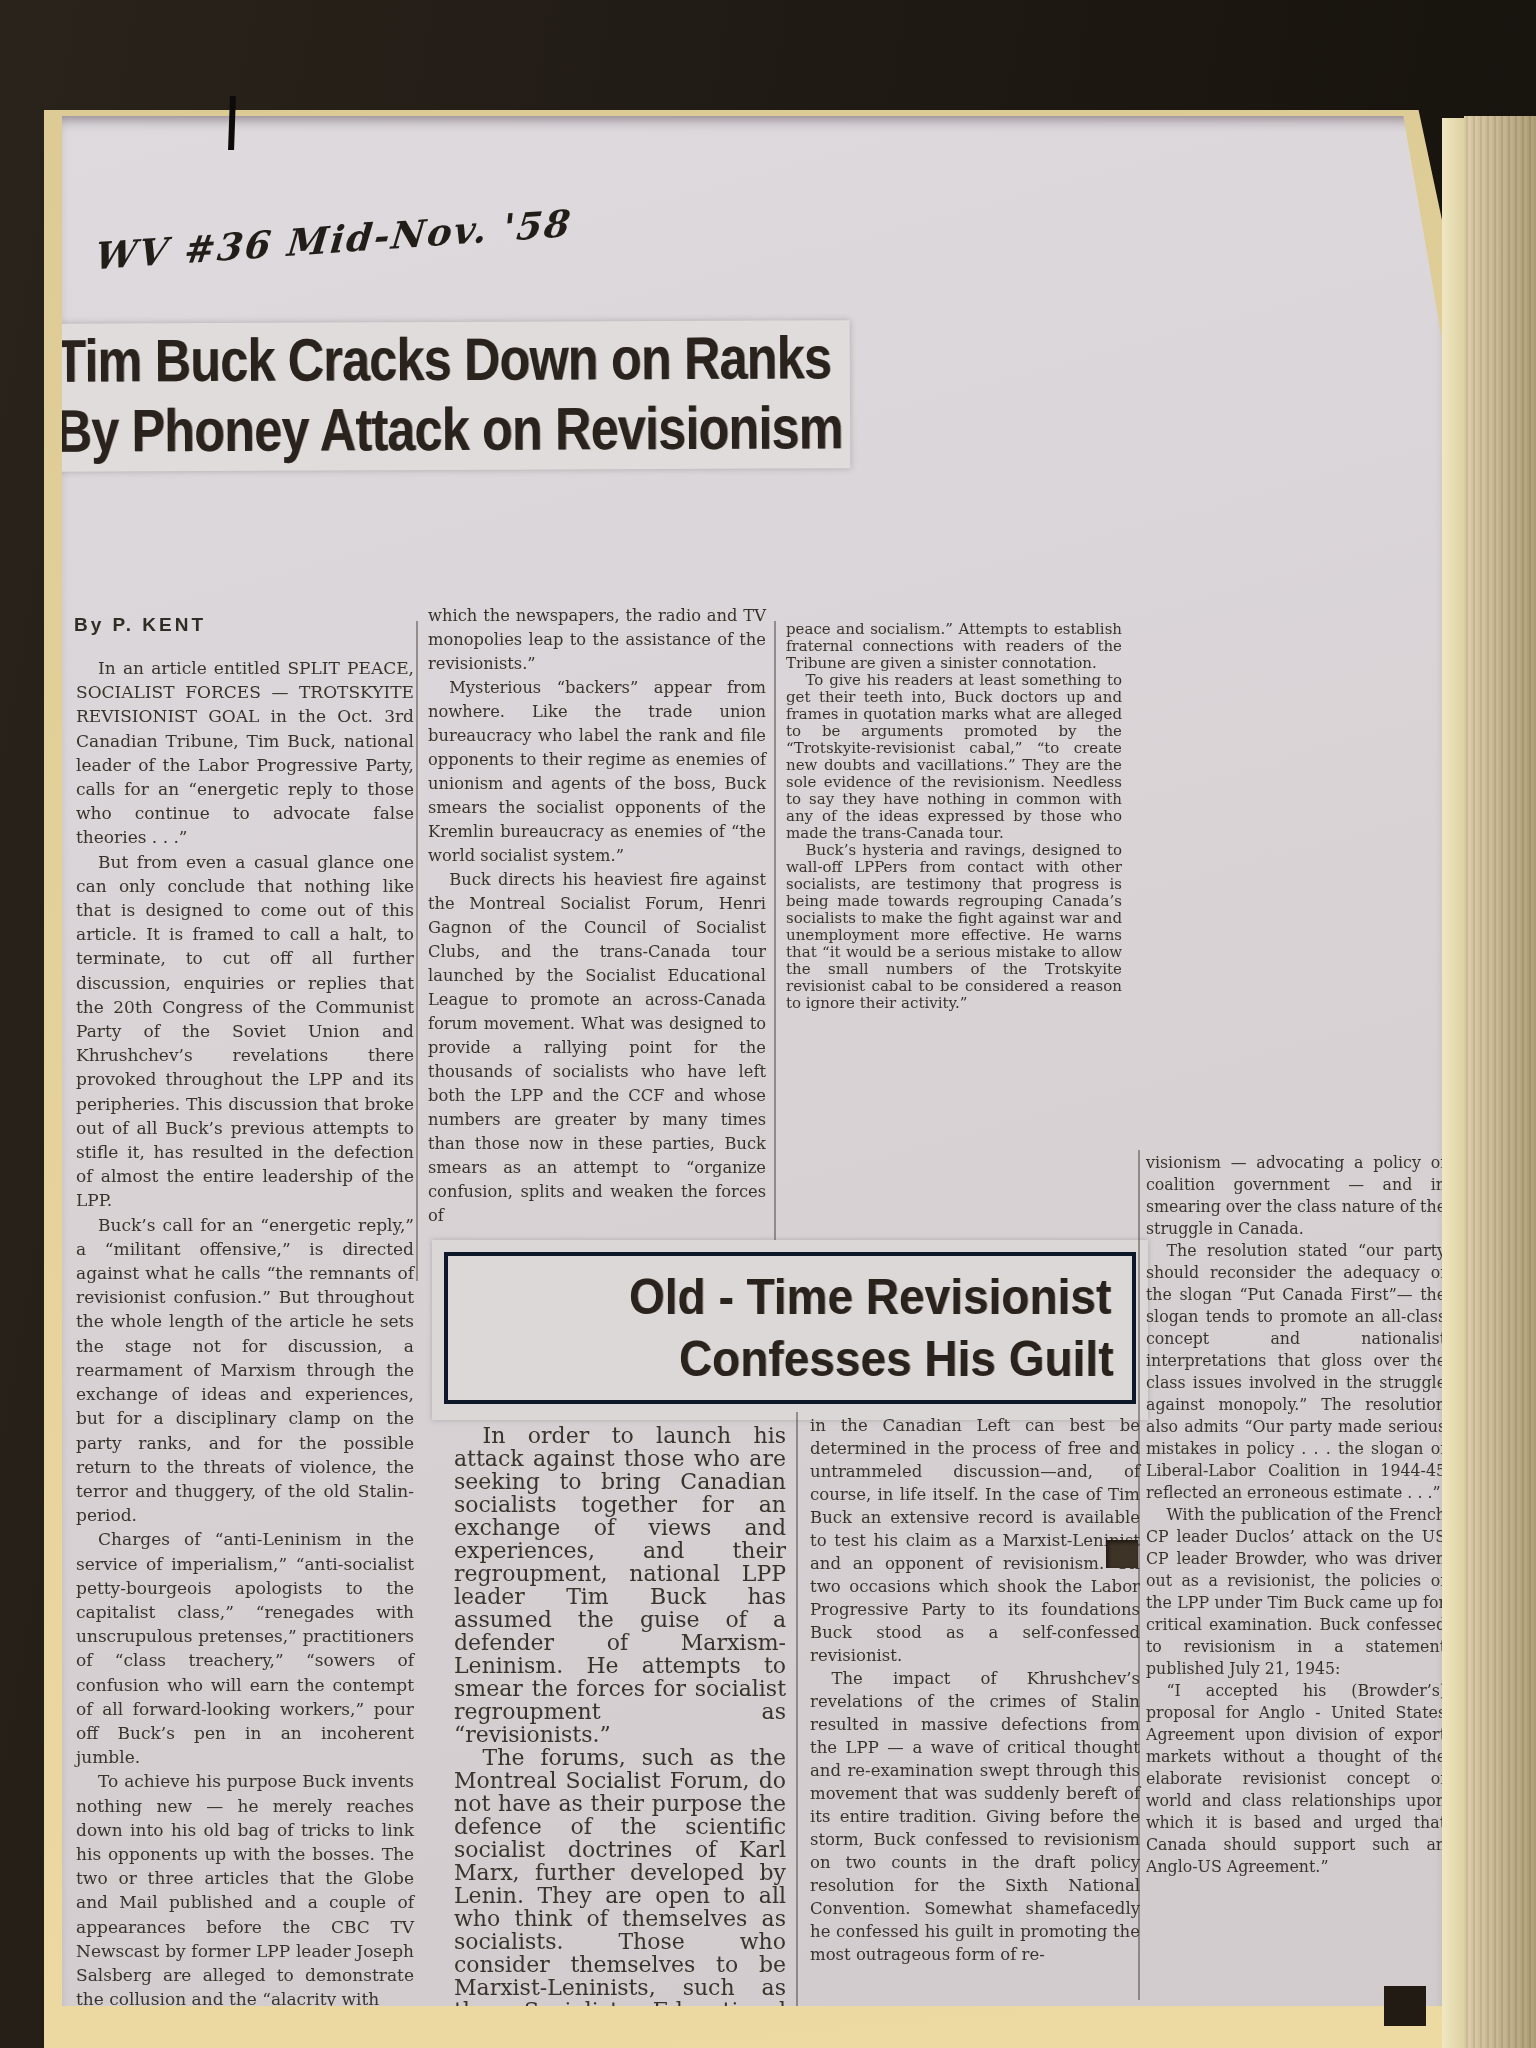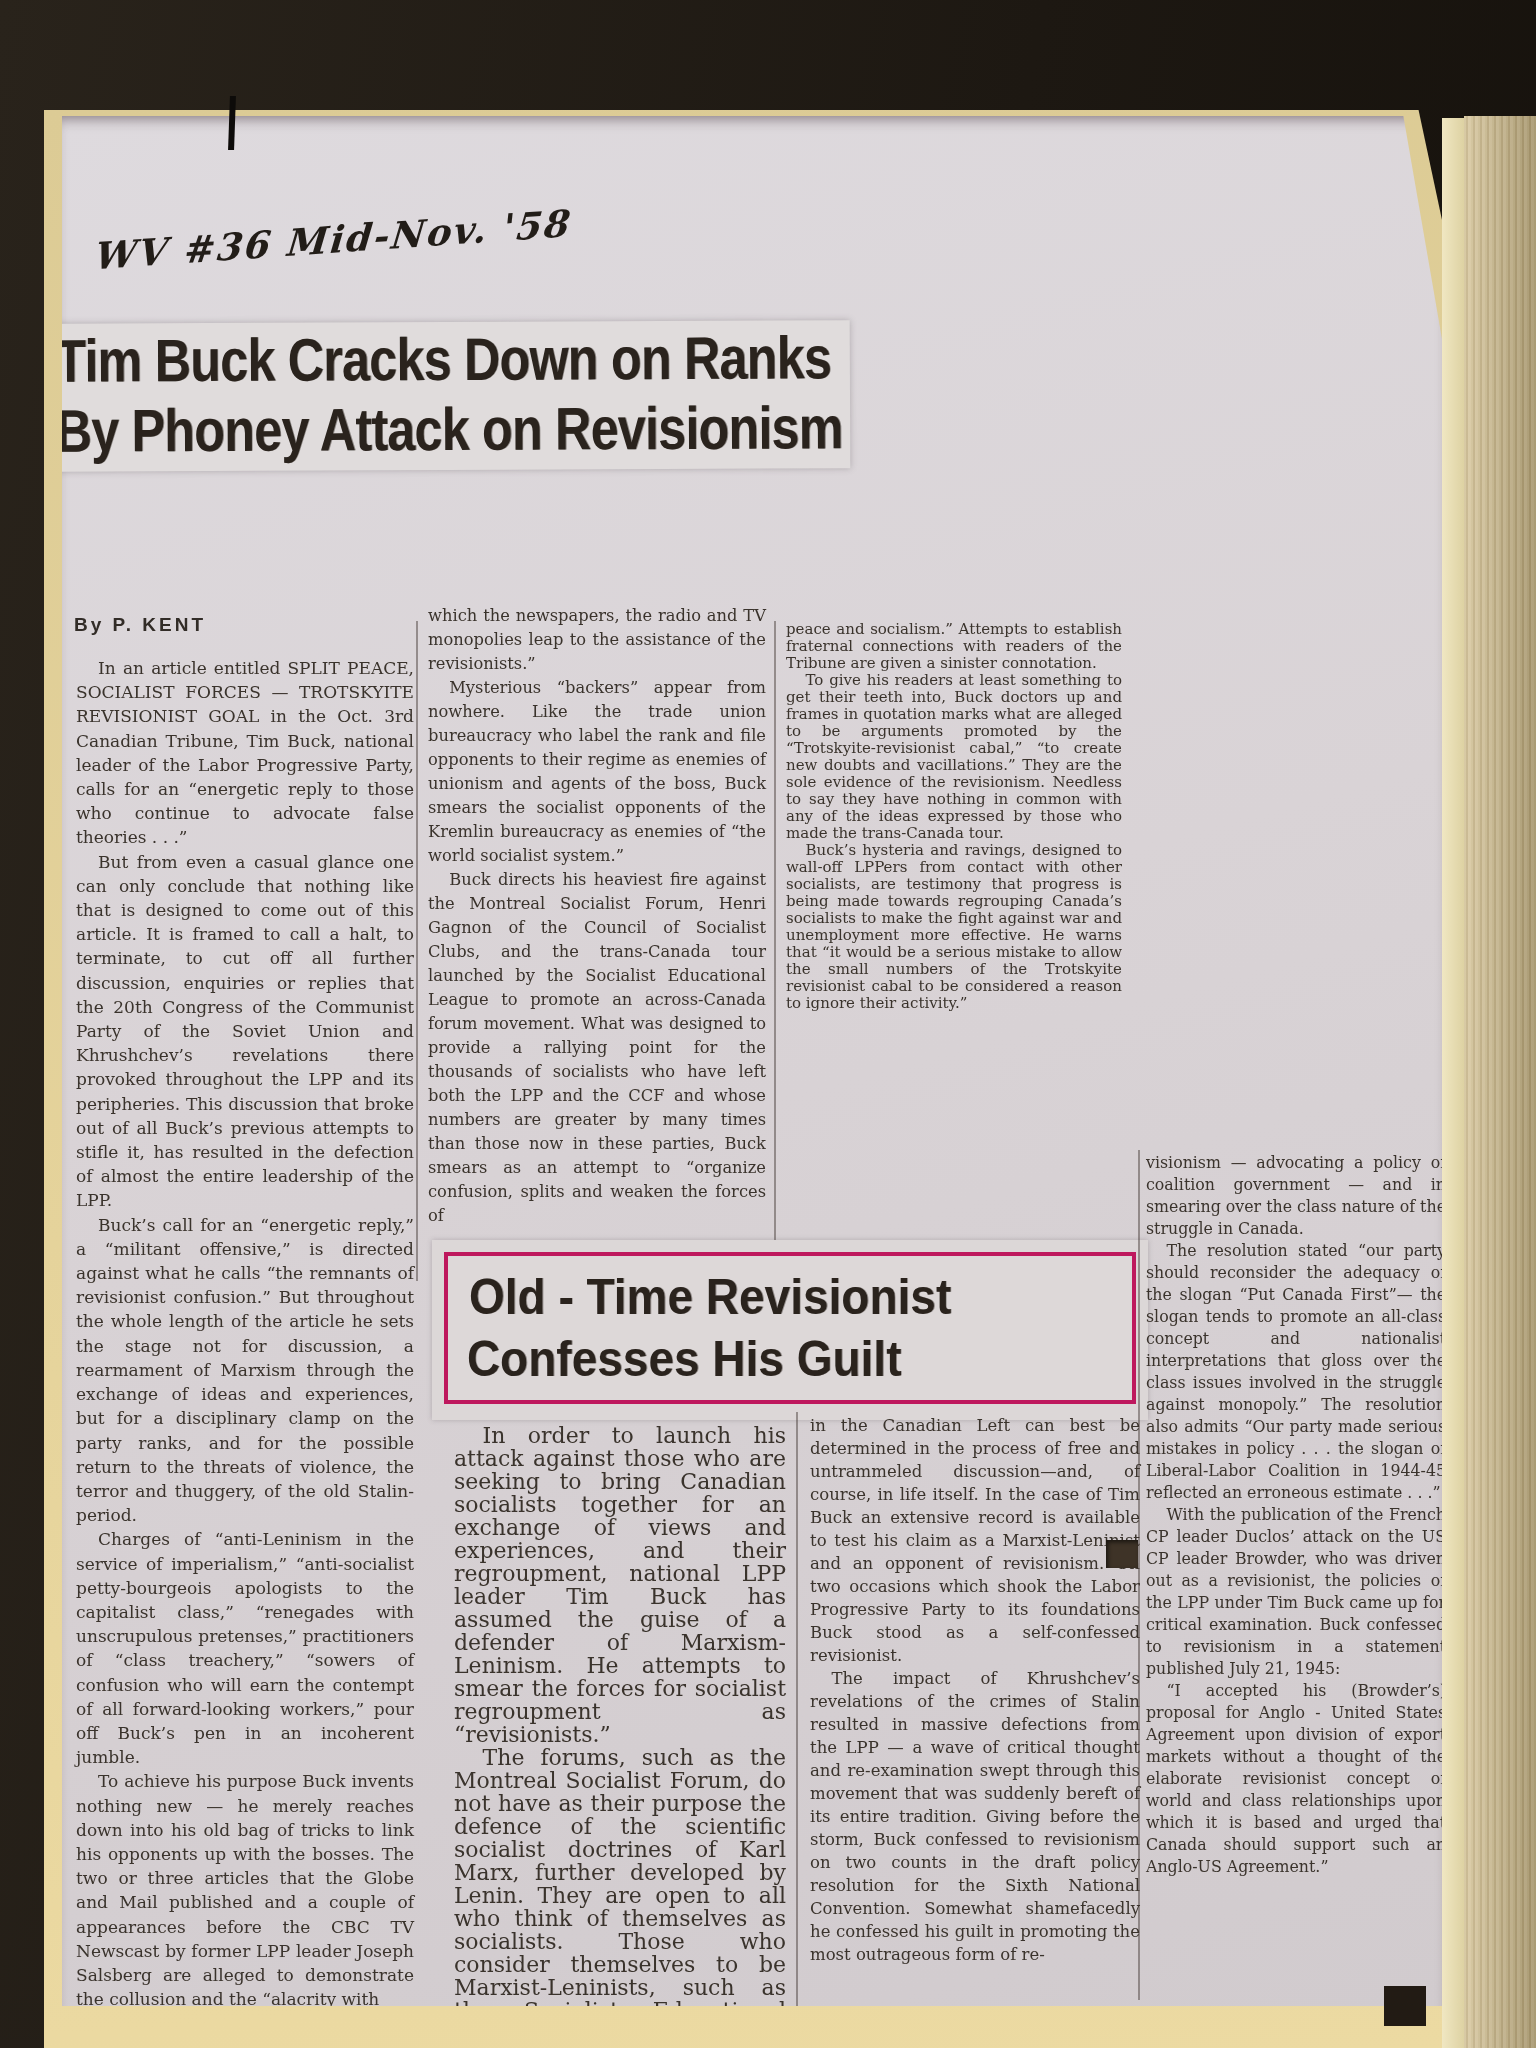--- a/index.html
+++ b/index.html
@@ -65,22 +65,22 @@
   #rule1{left:354px;top:505px;height:660px;}
   #rule2{left:712px;top:505px;height:700px;}
   #rule3{left:1076px;top:1034px;height:850px;}
   #rule4{left:734px;top:1296px;height:600px;}
   .box-strip{
     position:absolute;left:370px;top:1124px;width:716px;height:180px;
     background:#dcd7d7;box-shadow:0 0 5px rgba(90,80,85,0.30);
   }
   .confess-box{
     position:absolute;left:12px;top:12px;width:692px;height:152px;
-    border:4px solid #be185d;background:#ddd8d8;box-sizing:border-box;
-    display:flex;flex-direction:column;justify-content:center;align-items:flex-start;
+    border:4px solid #0f172a;background:#ddd8d8;box-sizing:border-box;
+    display:flex;flex-direction:column;justify-content:center;align-items:flex-end;
   }
   .bhl{
     font-family:"Liberation Sans",sans-serif;font-weight:bold;
     font-size:50px;line-height:62px;color:#2a231d;
     transform:scaleX(0.92);white-space:nowrap;
     text-shadow:1px 0 0 rgba(42,35,29,0.4);
   }
   .pen-mark{
     position:absolute;left:229px;top:96px;width:6px;height:54px;
     background:#0d0b09;transform:rotate(2deg);

